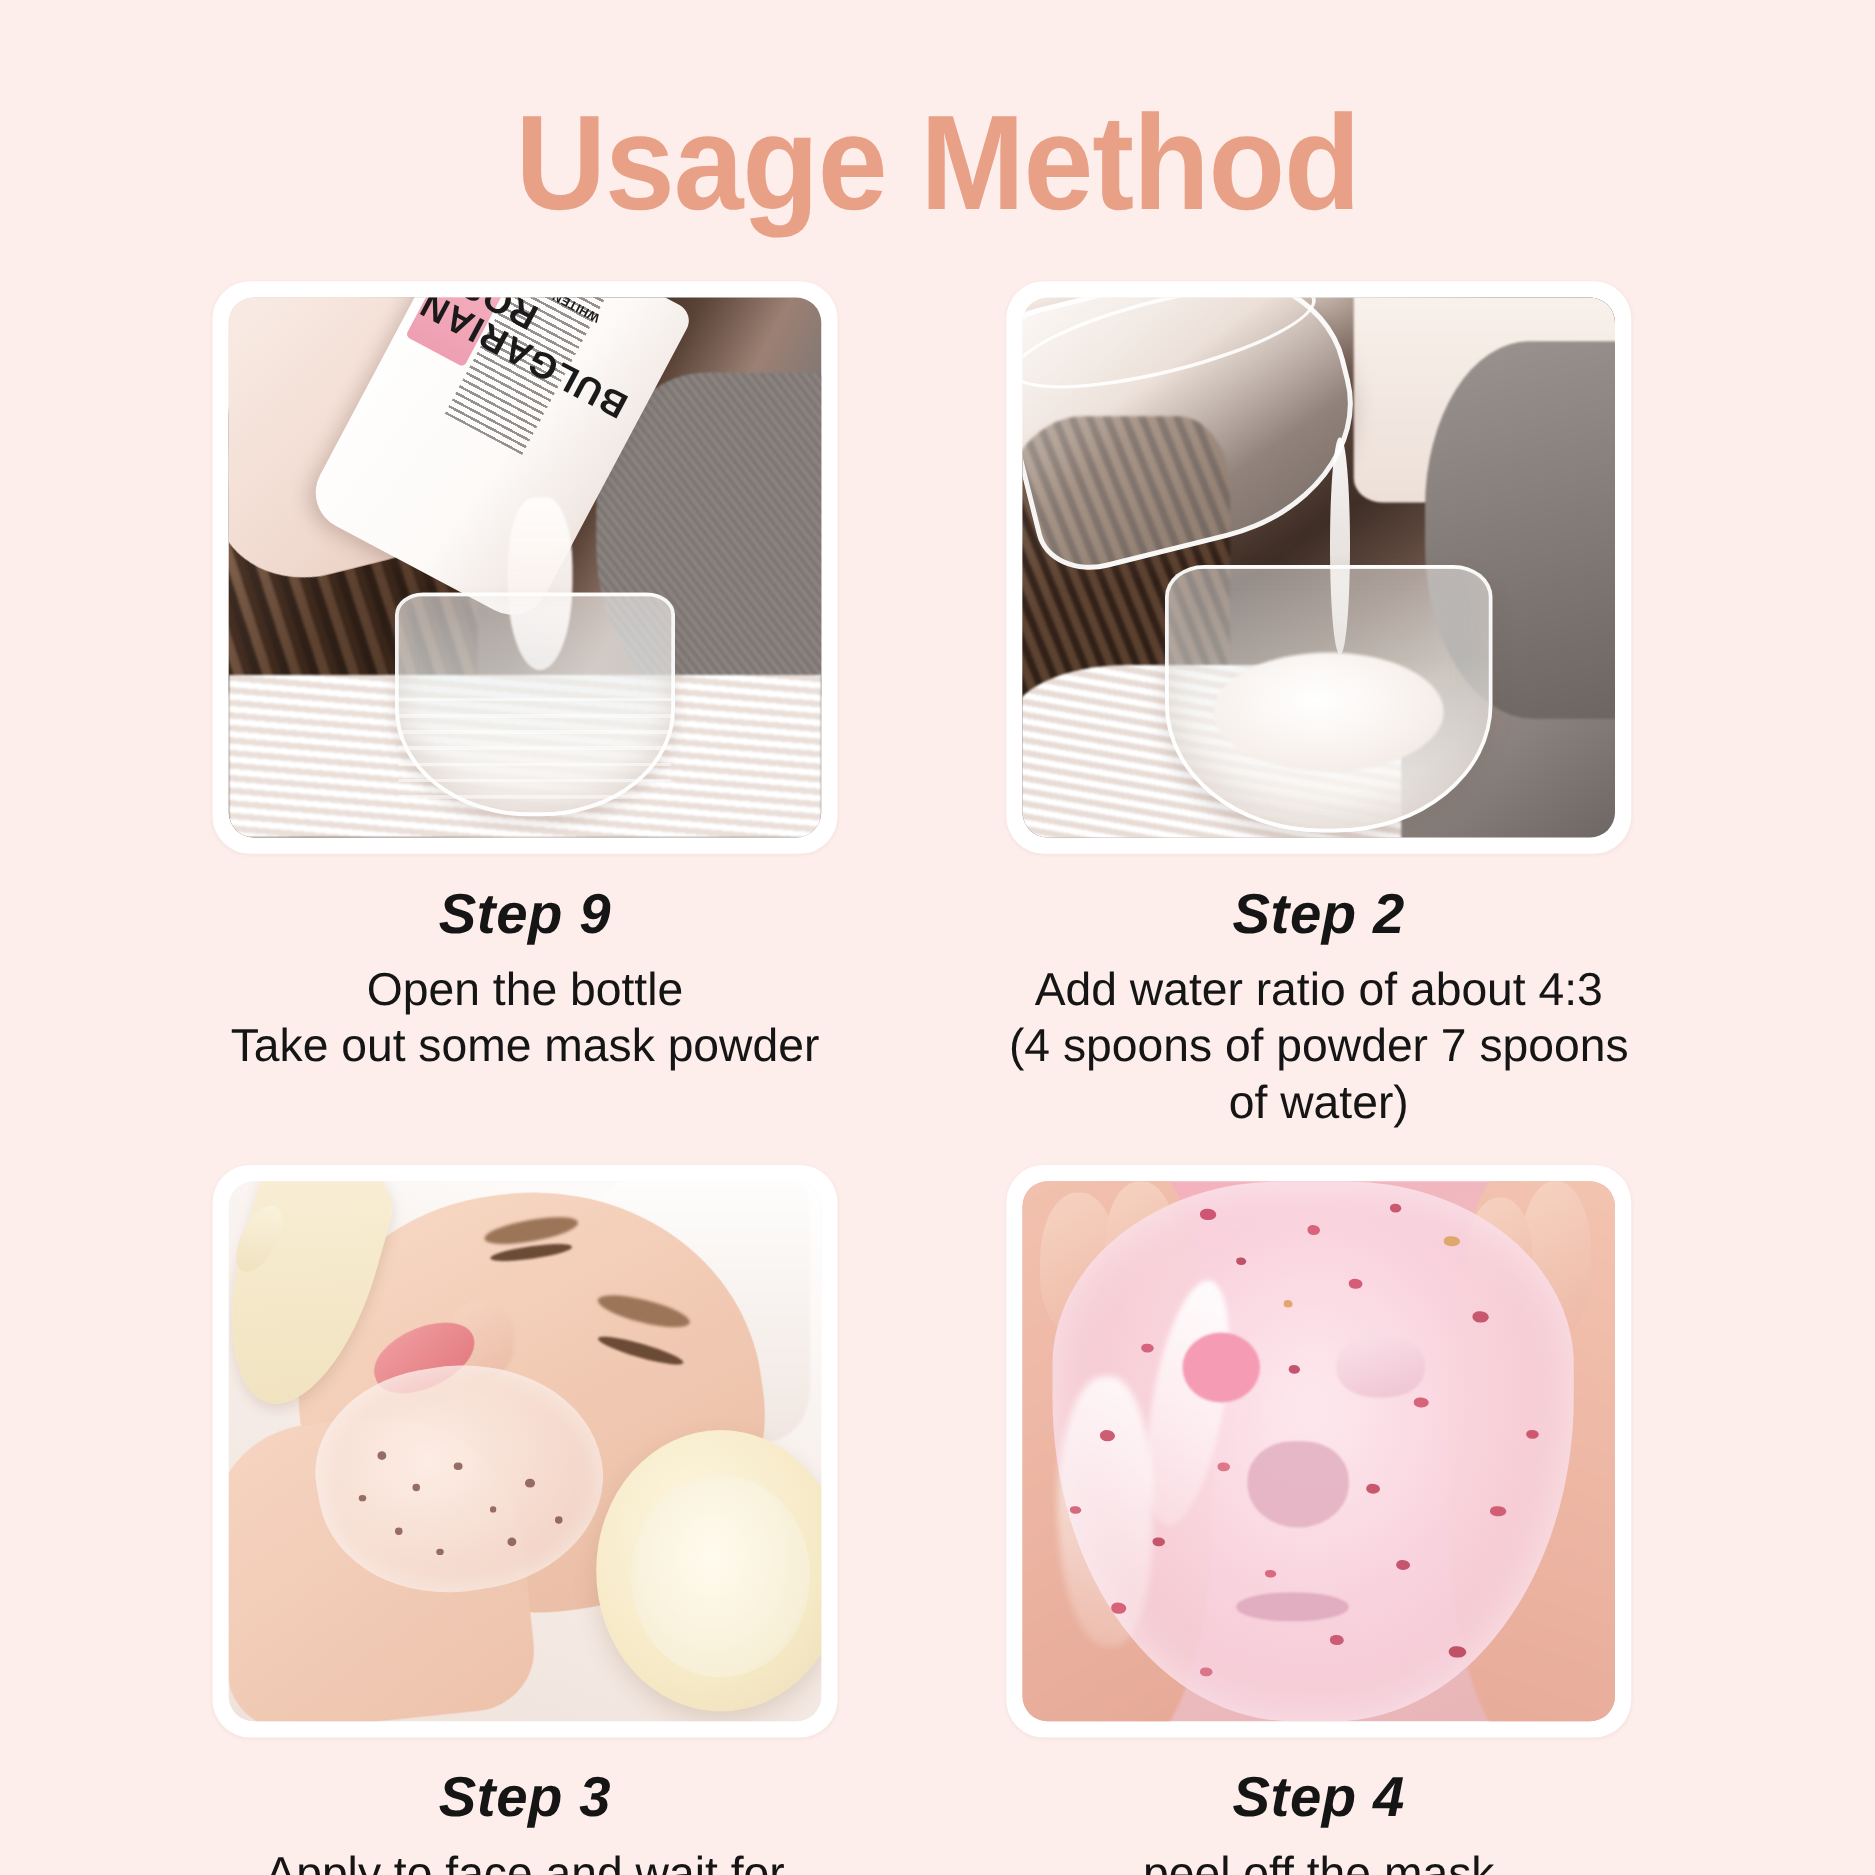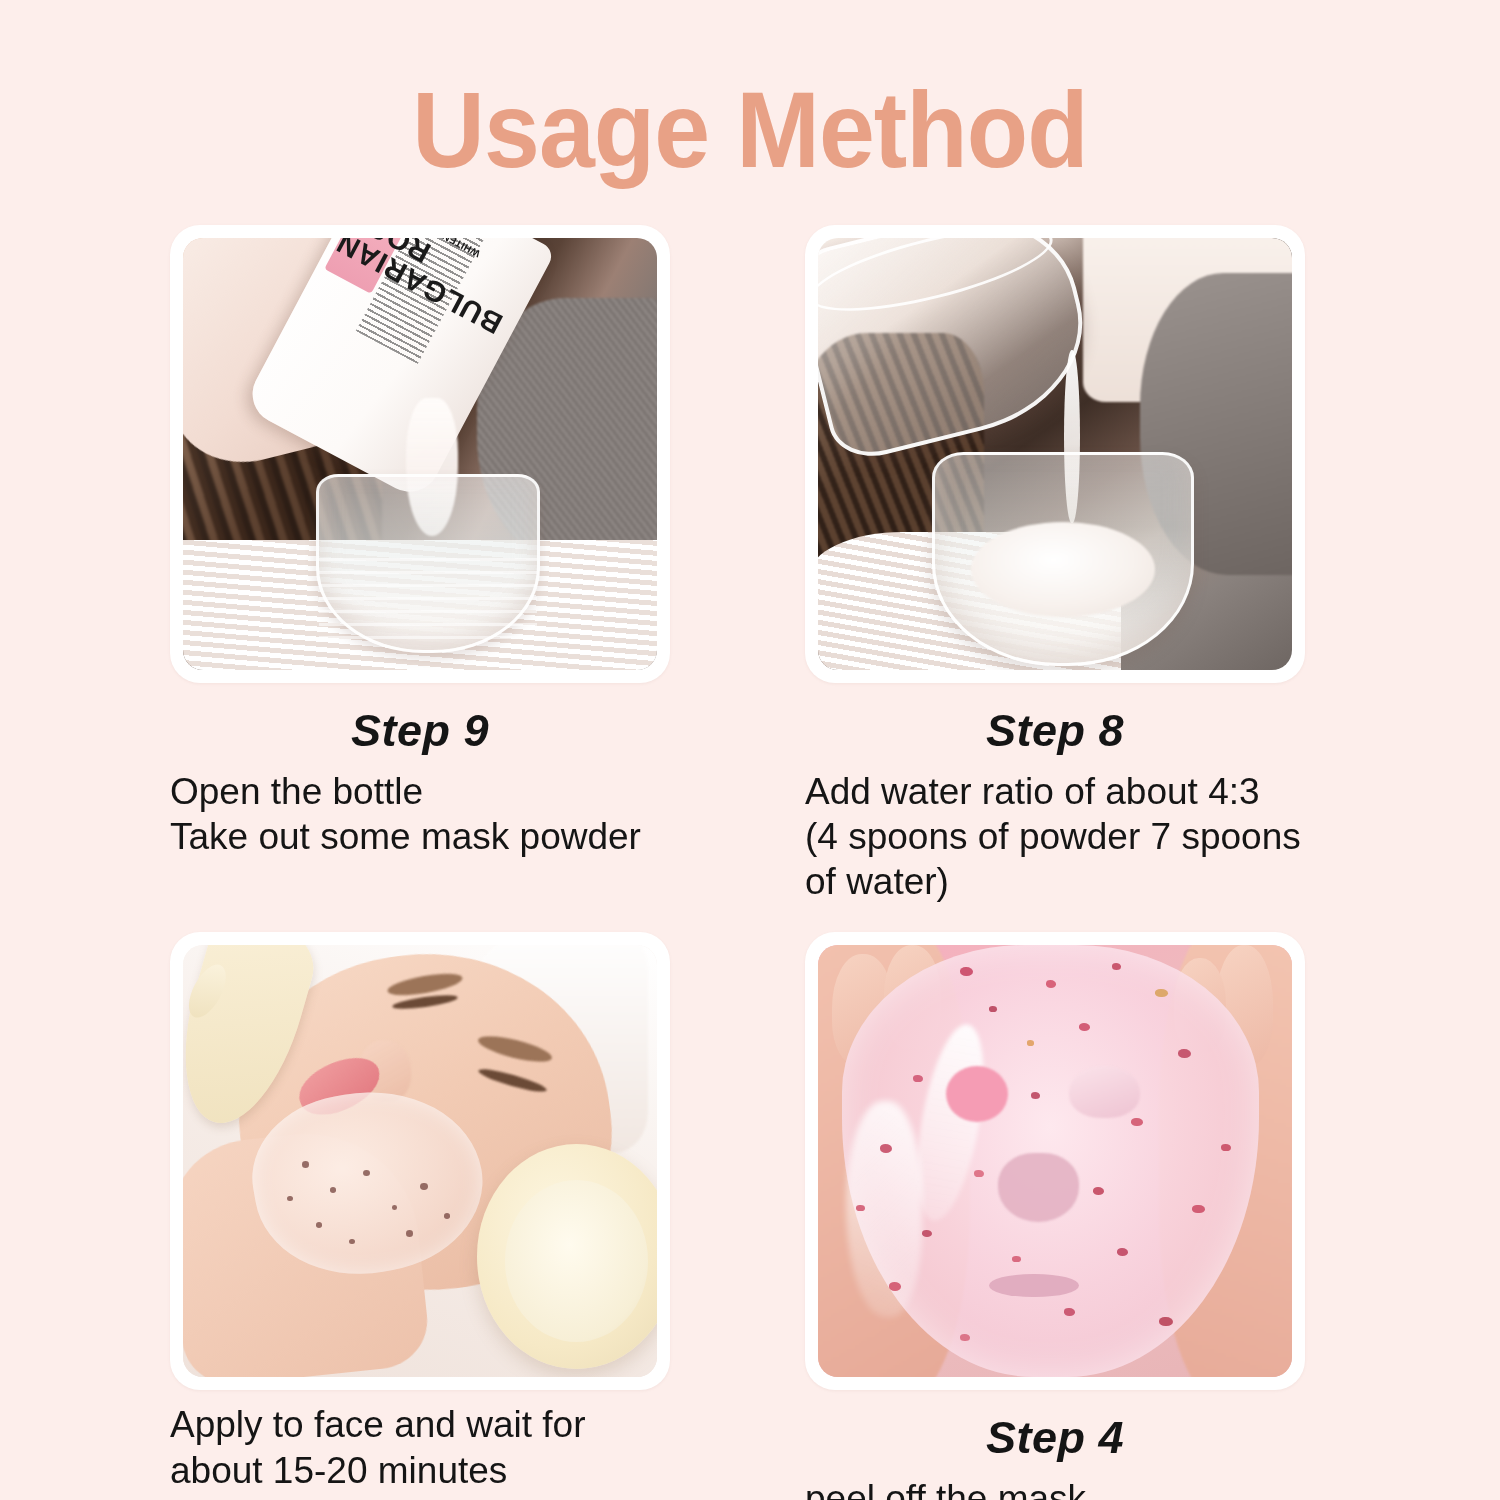--- a/index.html
+++ b/index.html
@@ -467,21 +467,21 @@
     margin-top: 22px;
     text-align: center;
     font-size: 45px;
     font-weight: bold;
     font-style: italic;
     color: #151515;
     letter-spacing: 0.5px;
   }
   .step-desc {
     margin-top: 12px;
-    text-align: left;
+    text-align: center;
     font-size: 37px;
     line-height: 1.22;
     color: #151515;
     white-space: pre-line;
   }
 </style>
 </head>
 <body>
 
 <div class="page">
@@ -527,21 +527,21 @@
           <div class="p2-sheet"></div>
           <div class="p2-jug">
             <div class="p2-jug-rim"></div>
           </div>
           <div class="p2-stream"></div>
           <div class="p2-bowl">
             <div class="p2-powder"></div>
           </div>
         </div>
       </div>
-      <div class="step-heading">Step 8</div>
+      <div class="step-heading">Step 2</div>
       <div class="step-desc">Add water ratio of about 4:3
 (4 spoons of powder 7 spoons of water)</div>
     </div>
 
     <div class="step-cell">
       <div class="photo-frame">
         <div class="photo p3">
           <div class="p3-pillow"></div>
           <div class="p3-headband"></div>
           <div class="p3-face"></div>
@@ -564,20 +564,21 @@
           <div class="p3-speck" style="left:55%; top:62%; width:1.3%; height:1.3%;"></div>
           <div class="p3-speck" style="left:22%; top:58%; width:1.2%; height:1.2%;"></div>
           <div class="p3-spatula">
             <div class="p3-spatula-head"></div>
           </div>
           <div class="p3-bowl">
             <div class="p3-bowl-inner"></div>
           </div>
         </div>
       </div>
+      <div class="step-heading">Step 3</div>
       <div class="step-desc">Apply to face and wait for
 about 15-20 minutes</div>
     </div>
 
     <div class="step-cell">
       <div class="photo-frame">
         <div class="photo p4">
           <div class="p4-skinL"></div>
           <div class="p4-skinR"></div>
           <div class="p4-fingerL" style="left:3%; top:2%; width:13%; height:26%;"></div>

